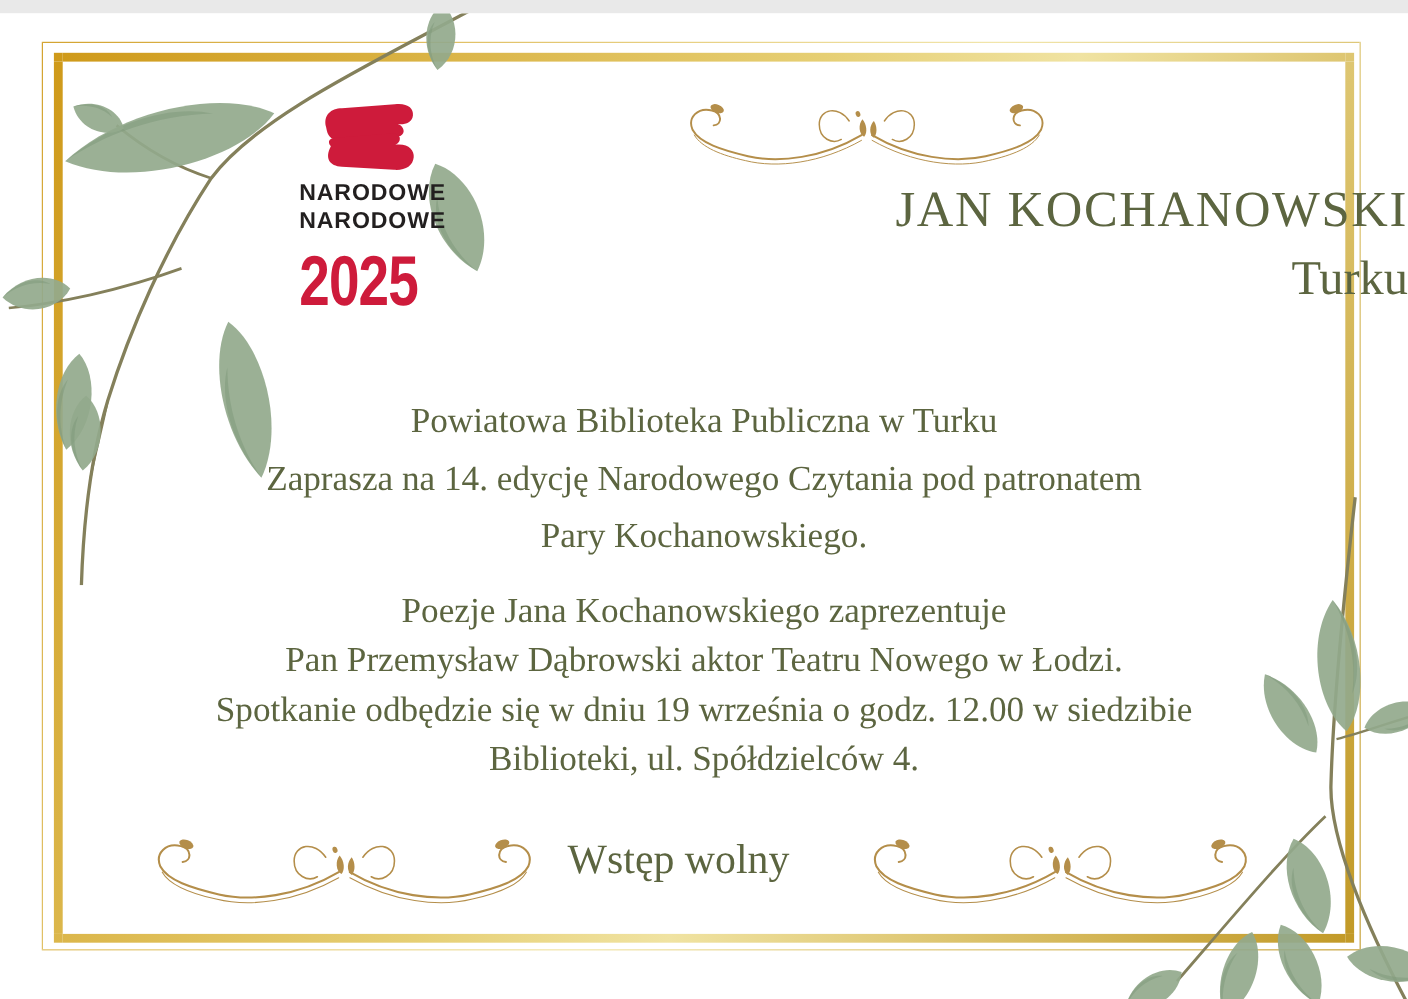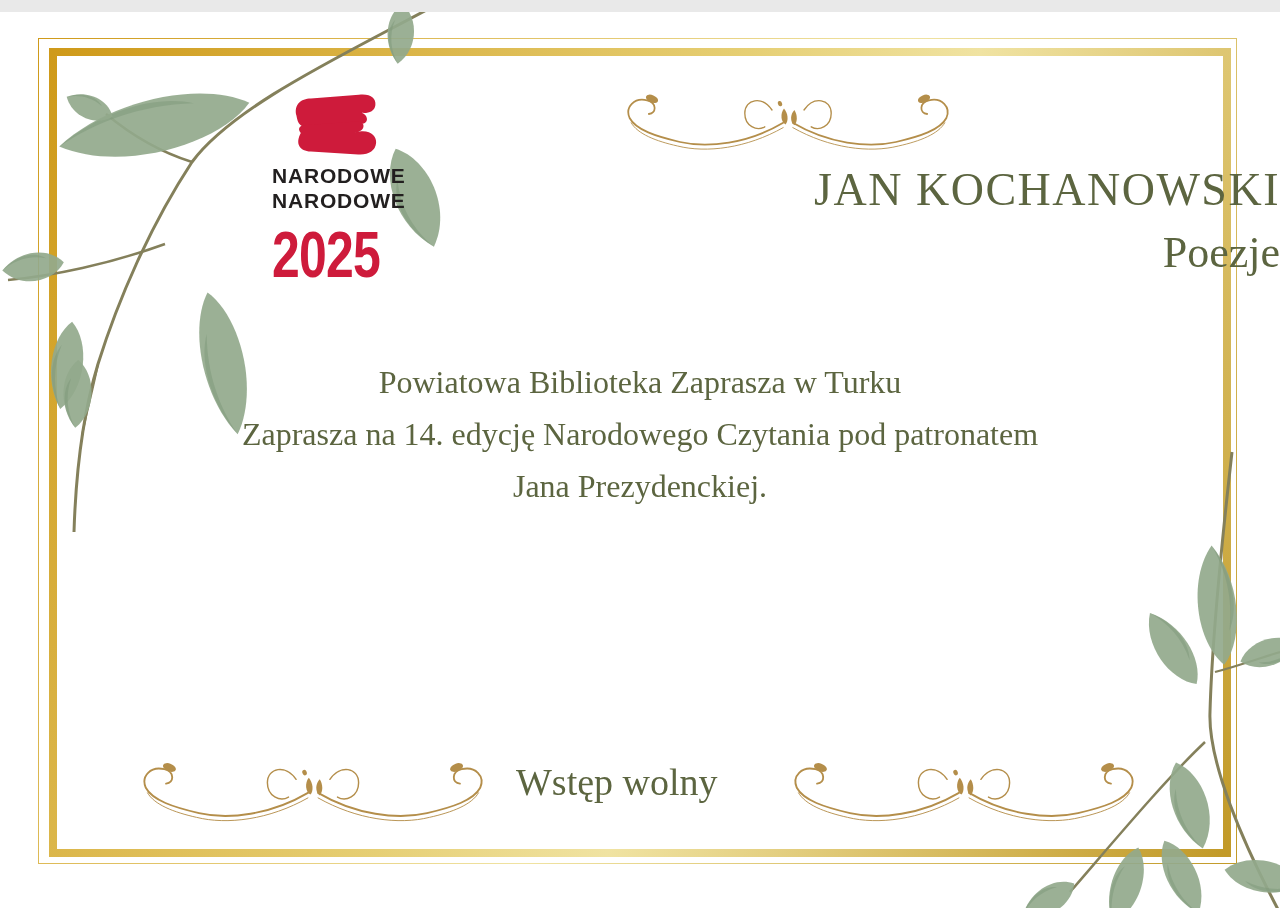--- a/index.html
+++ b/index.html
@@ -174,29 +174,35 @@
     <div class="logo-line first">NARODOWE</div>
     <div class="logo-line">NARODOWE</div>
     <div class="logo-year">2025</div>
   </div>
 
   <div class="header">
     <svg class="flourish-top" viewBox="0 0 440 90" aria-hidden="true">
       <use href="#flourishg"></use>
     </svg>
     <h1 class="title">JAN KOCHANOWSKI</h1>
-    <h2 class="subtitle">Poezje</h2>
+    <h2 class="subtitle">Turku</h2>
   </div>
 
   <div class="para p1">
-    <div class="line">Powiatowa Biblioteka Zaprasza w Turku</div>
+    <div class="line">Powiatowa Biblioteka Publiczna w Turku</div>
     <div class="line">Zaprasza na 14. edycję Narodowego Czytania pod patronatem</div>
-    <div class="line">Jana Prezydenckiej.</div>
-  </div>
-
+    <div class="line">Pary Kochanowskiego.</div>
+  </div>
+
+  <div class="para p2">
+    <div class="line">Poezje Jana Kochanowskiego zaprezentuje</div>
+    <div class="line">Pan Przemysław Dąbrowski aktor Teatru Nowego w Łodzi.</div>
+    <div class="line">Spotkanie odbędzie się w dniu 19 września o godz. 12.00 w siedzibie</div>
+    <div class="line">Biblioteki, ul. Spółdzielców 4.</div>
+  </div>
 
   <svg class="flourish f-bl" viewBox="0 0 440 90" aria-hidden="true">
     <use href="#flourishg"></use>
   </svg>
   <div class="footer-note">Wstęp wolny</div>
   <svg class="flourish f-br" viewBox="0 0 440 90" aria-hidden="true">
     <use href="#flourishg"></use>
   </svg>
 
 </div>

